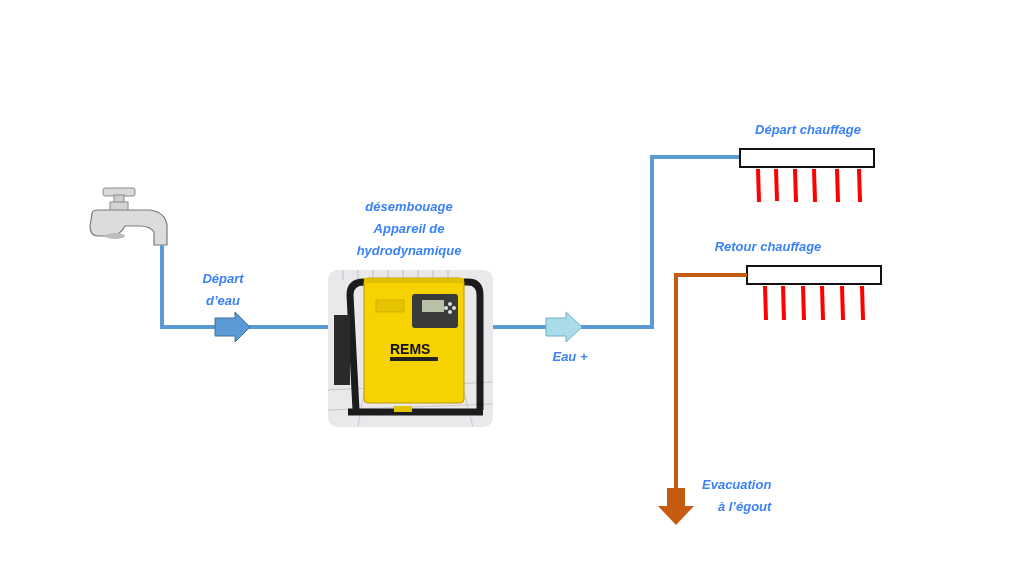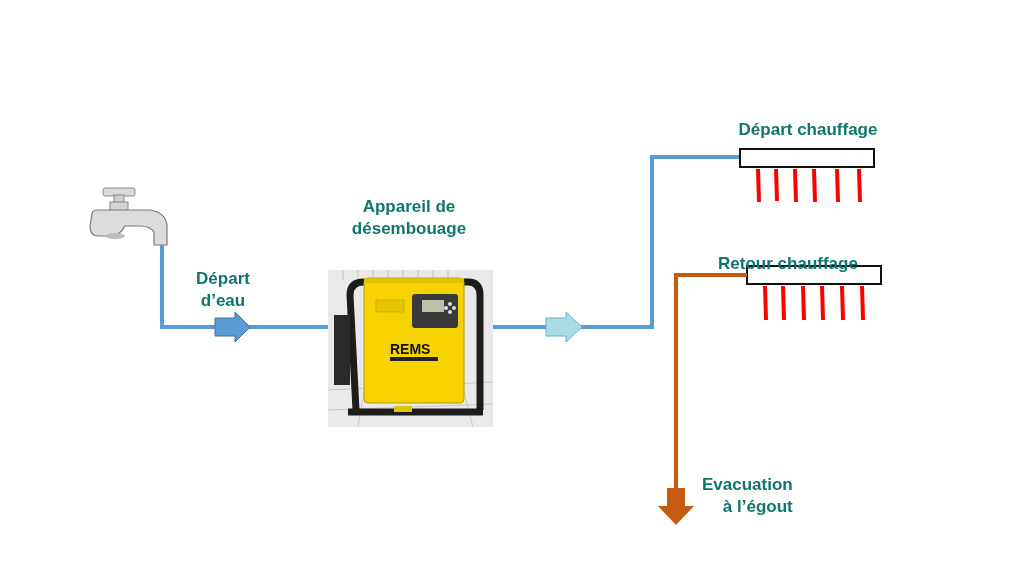--- a/index.html
+++ b/index.html
@@ -1,19 +1,19 @@
 <!DOCTYPE html>
 <html><head>
   <meta charset="utf-8">
   <style>
     html, body { margin: 0; padding: 0; background: #ffffff; }
     body { width: 1024px; height: 576px; position: relative; overflow: hidden; font-family: "Liberation Sans", sans-serif; }
     svg.diagram { position: absolute; left: 0; top: 0; }
-    .lbl { position: absolute; font-family: "Liberation Sans", sans-serif; font-weight: bold; color: #0f766e; font-size: 17px; line-height: 22px; text-align: center; white-space: nowrap; }
-    .photo { position: absolute; left: 328px; top: 270px; width: 165px; height: 157px; background: #e9e7ea; overflow: hidden; }
+    .lbl { position: absolute; font-family: "Liberation Sans", sans-serif; font-weight: bold; color: #3b82f6; font-size: 13px; line-height: 22px; text-align: center; white-space: nowrap; font-style: italic; }
+    .photo { position: absolute; left: 328px; top: 270px; width: 165px; height: 157px; background: #e9e7ea; overflow: hidden; border-radius: 10px; }
   </style>
 </head>
 <body>
 
 <svg class="diagram" width="1024" height="576" viewBox="0 0 1024 576">
 
   <g>
     <rect x="103" y="188" width="32" height="8" rx="2" fill="#d9d9d9" stroke="#8a8a8a" stroke-width="1"></rect>
     <rect x="114" y="195" width="10" height="8" fill="#cfcfcf" stroke="#8a8a8a" stroke-width="1"></rect>
     <rect x="110" y="202" width="18" height="10" fill="#d4d4d4" stroke="#8a8a8a" stroke-width="1"></rect>
@@ -92,27 +92,29 @@
     <rect x="66" y="136" width="18" height="6" fill="#e2c300"></rect>
   </svg>
 </div>
 
 <div class="lbl" style="left:186px; top:268px; width:74px;">
   <div>Départ</div>
   <div>d’eau</div>
 </div>
 
 <div class="lbl" style="left:323px; top:196px; width:172px;">
+  <div>désembouage</div>
   <div>Appareil de</div>
-  <div>désembouage</div>
+  <div>hydrodynamique</div>
 </div>
 
 <div class="lbl" style="left:505px; top:346px; width:130px;">
+  <div>Eau +</div>
 </div>
 
 <div class="lbl" style="left:728px; top:119px; width:160px;">Départ chauffage</div>
 
-<div class="lbl" style="left:714px; top:236px; width:148px;margin-top:17px;">Retour chauffage</div>
+<div class="lbl" style="left:694px; top:236px; width:148px;">Retour chauffage</div>
 
 <div class="lbl" style="left:702px; top:474px; text-align:right;">
   <div>Evacuation</div>
   <div>à l’égout</div>
 </div>
 
 </body></html>

